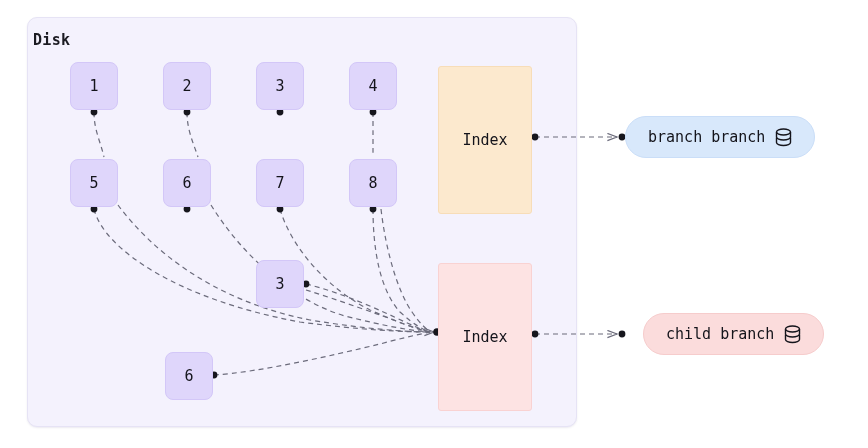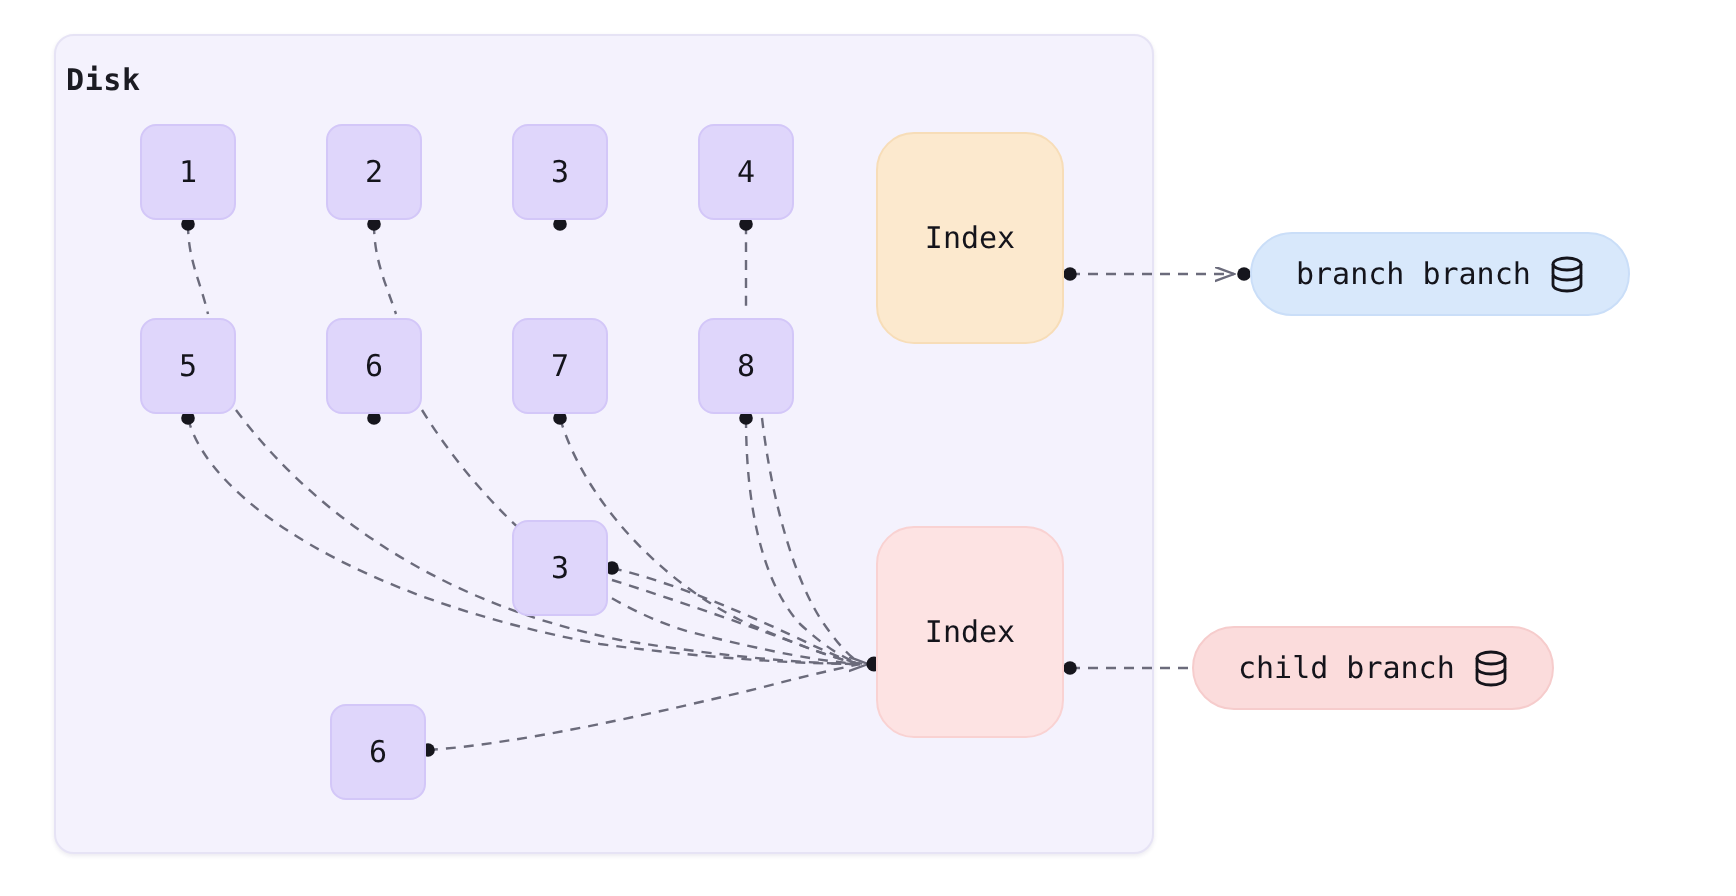--- a/index.html
+++ b/index.html
@@ -62,22 +62,22 @@
     align-items: center;
     justify-content: center;
     font-size: 15px;
     color: #14141b;
   }
 
   
   .index-box {
     position: absolute;
     width: 94px;
-    height: 106px;
-    border-radius: 19px;
+    height: 148px;
+    border-radius: 3px;
     box-sizing: border-box;
     display: flex;
     align-items: center;
     justify-content: center;
     font-size: 15px;
     color: #14141b;
   }
   #index-parent {
     left: 438px;
     top: 66px;
@@ -106,21 +106,21 @@
     color: #14141b;
     white-space: nowrap;
   }
   #pill-parent {
     left: 625px;
     top: 116px;
     background: #d8e8fb;
     border: 1px solid #cadef8;
   }
   #pill-child {
-    left: 596px;
+    left: 643px;
     top: 313px;
     background: #fbdcdc;
     border: 1px solid #f6cccc;
   }
   .db-icon {
     display: inline-flex;
     width: 17px;
     height: 19px;
     flex: 0 0 auto;
   }

